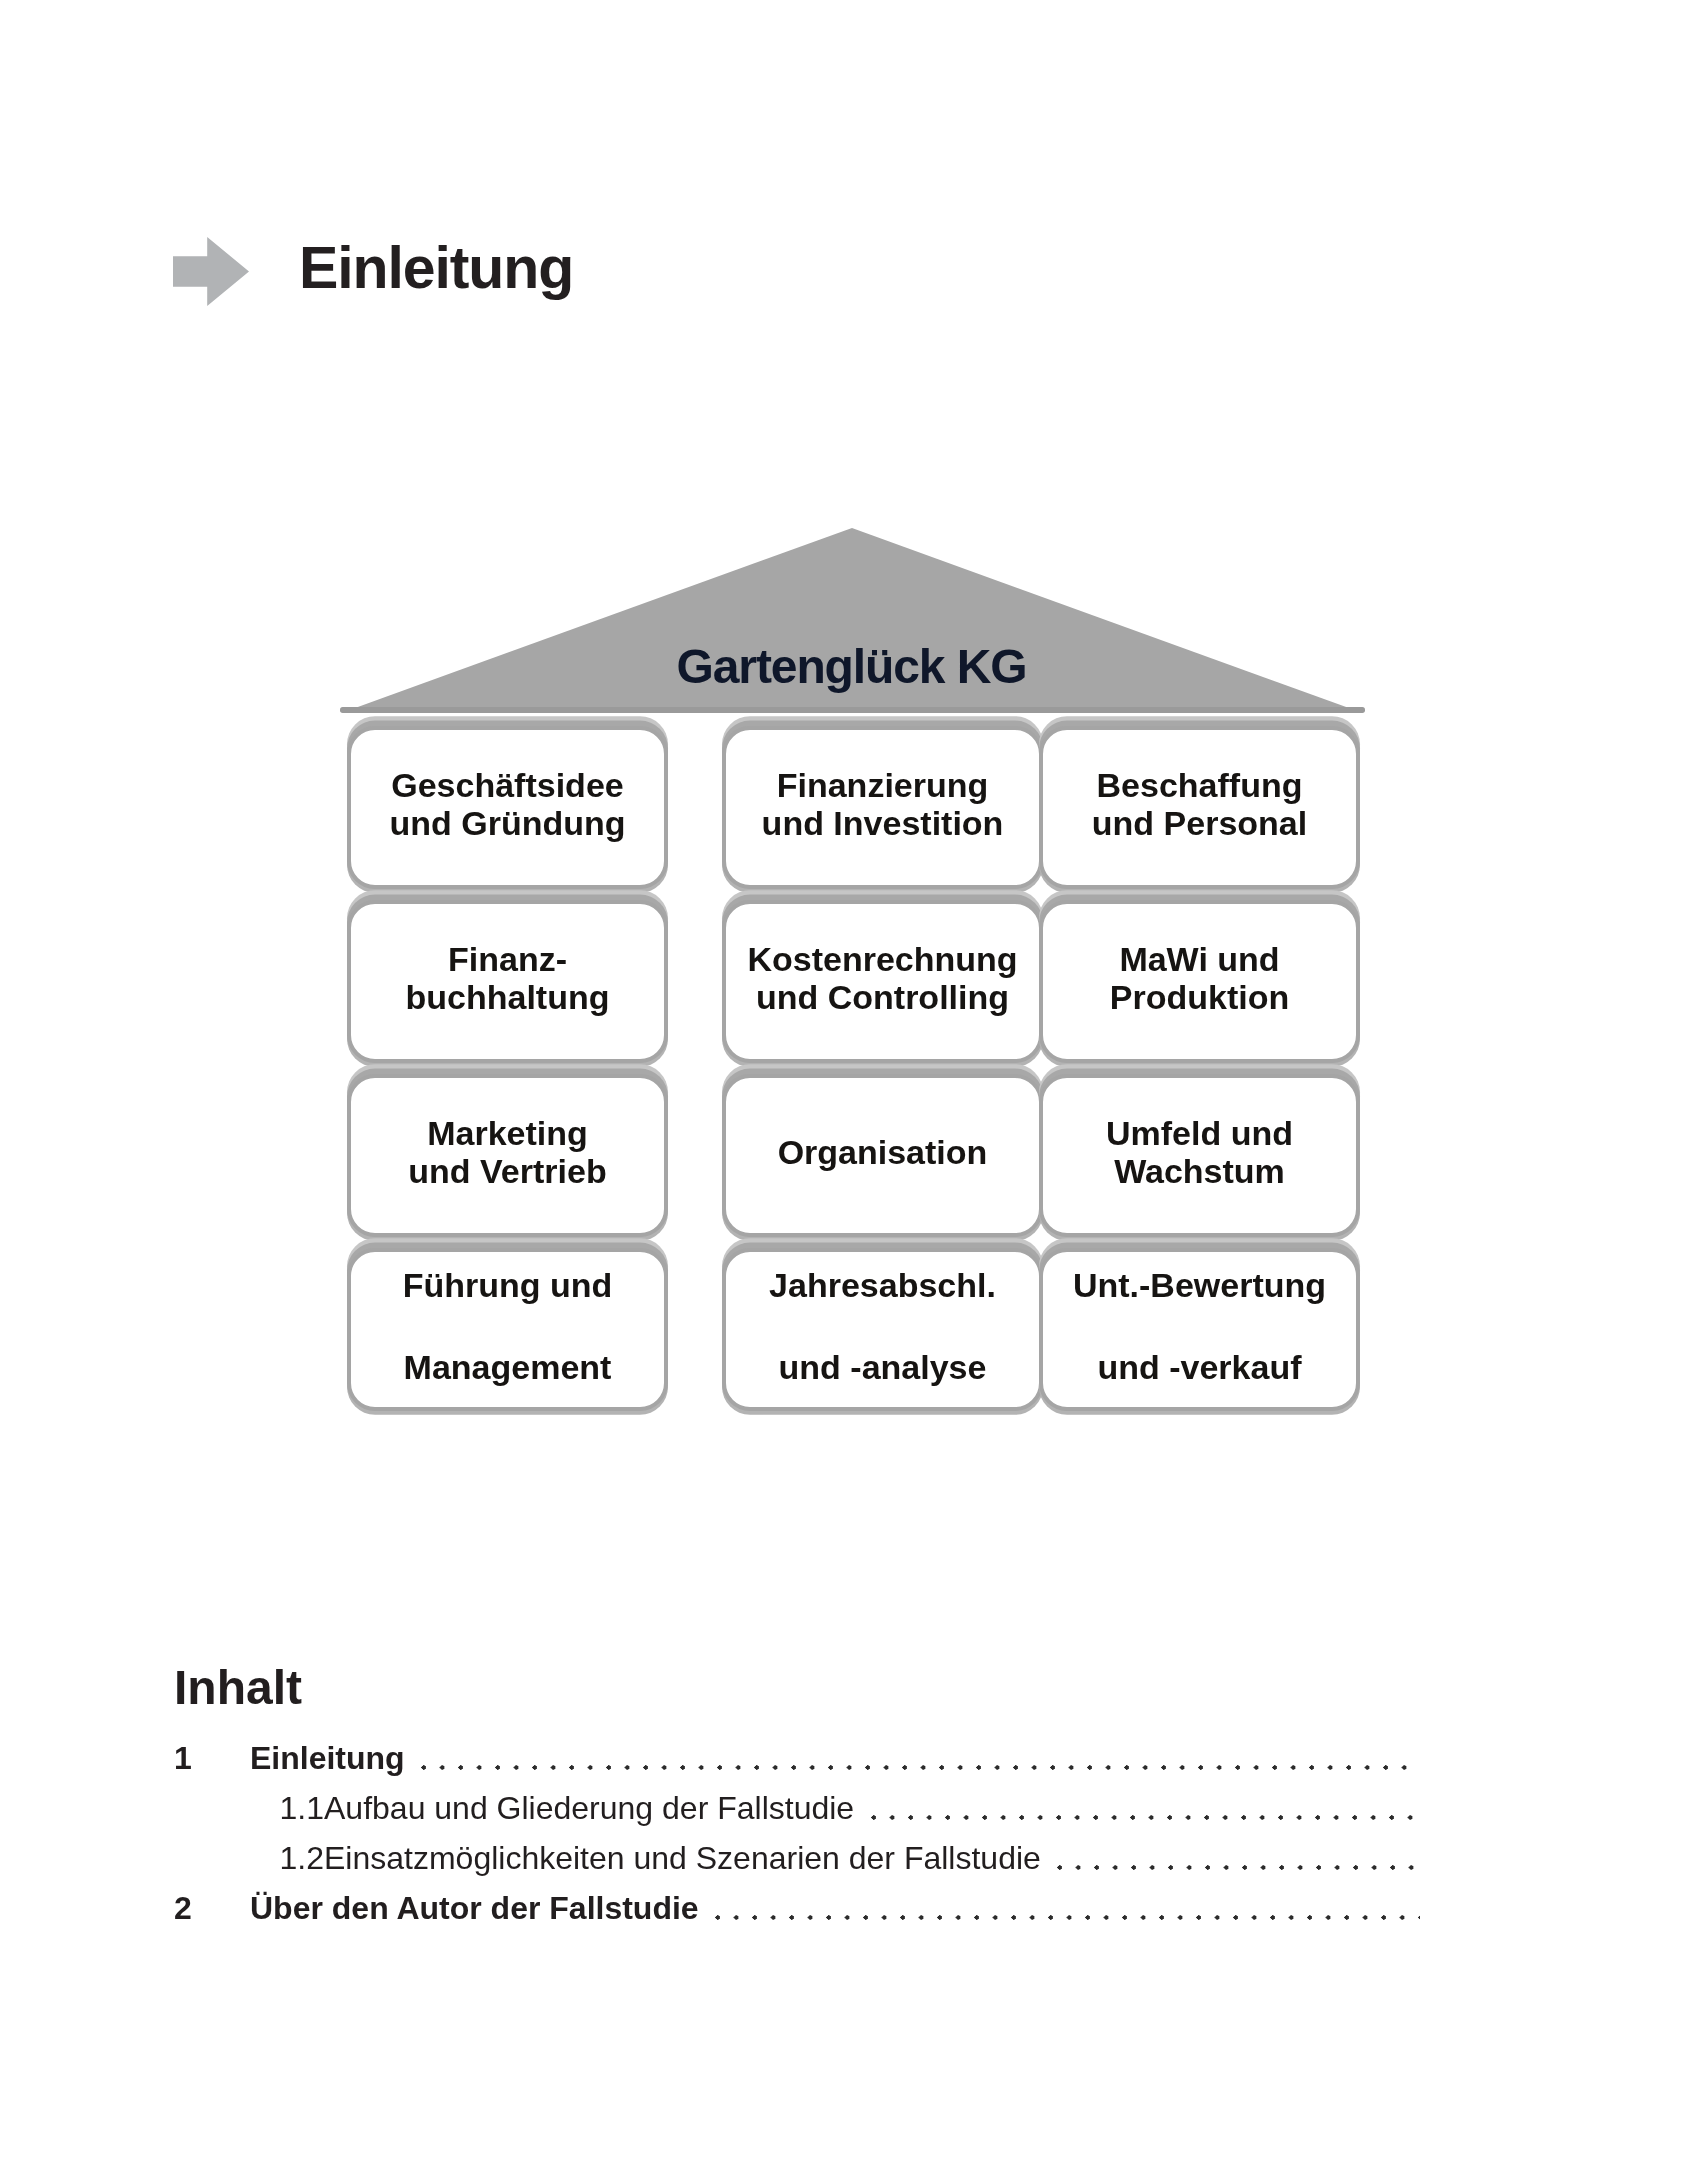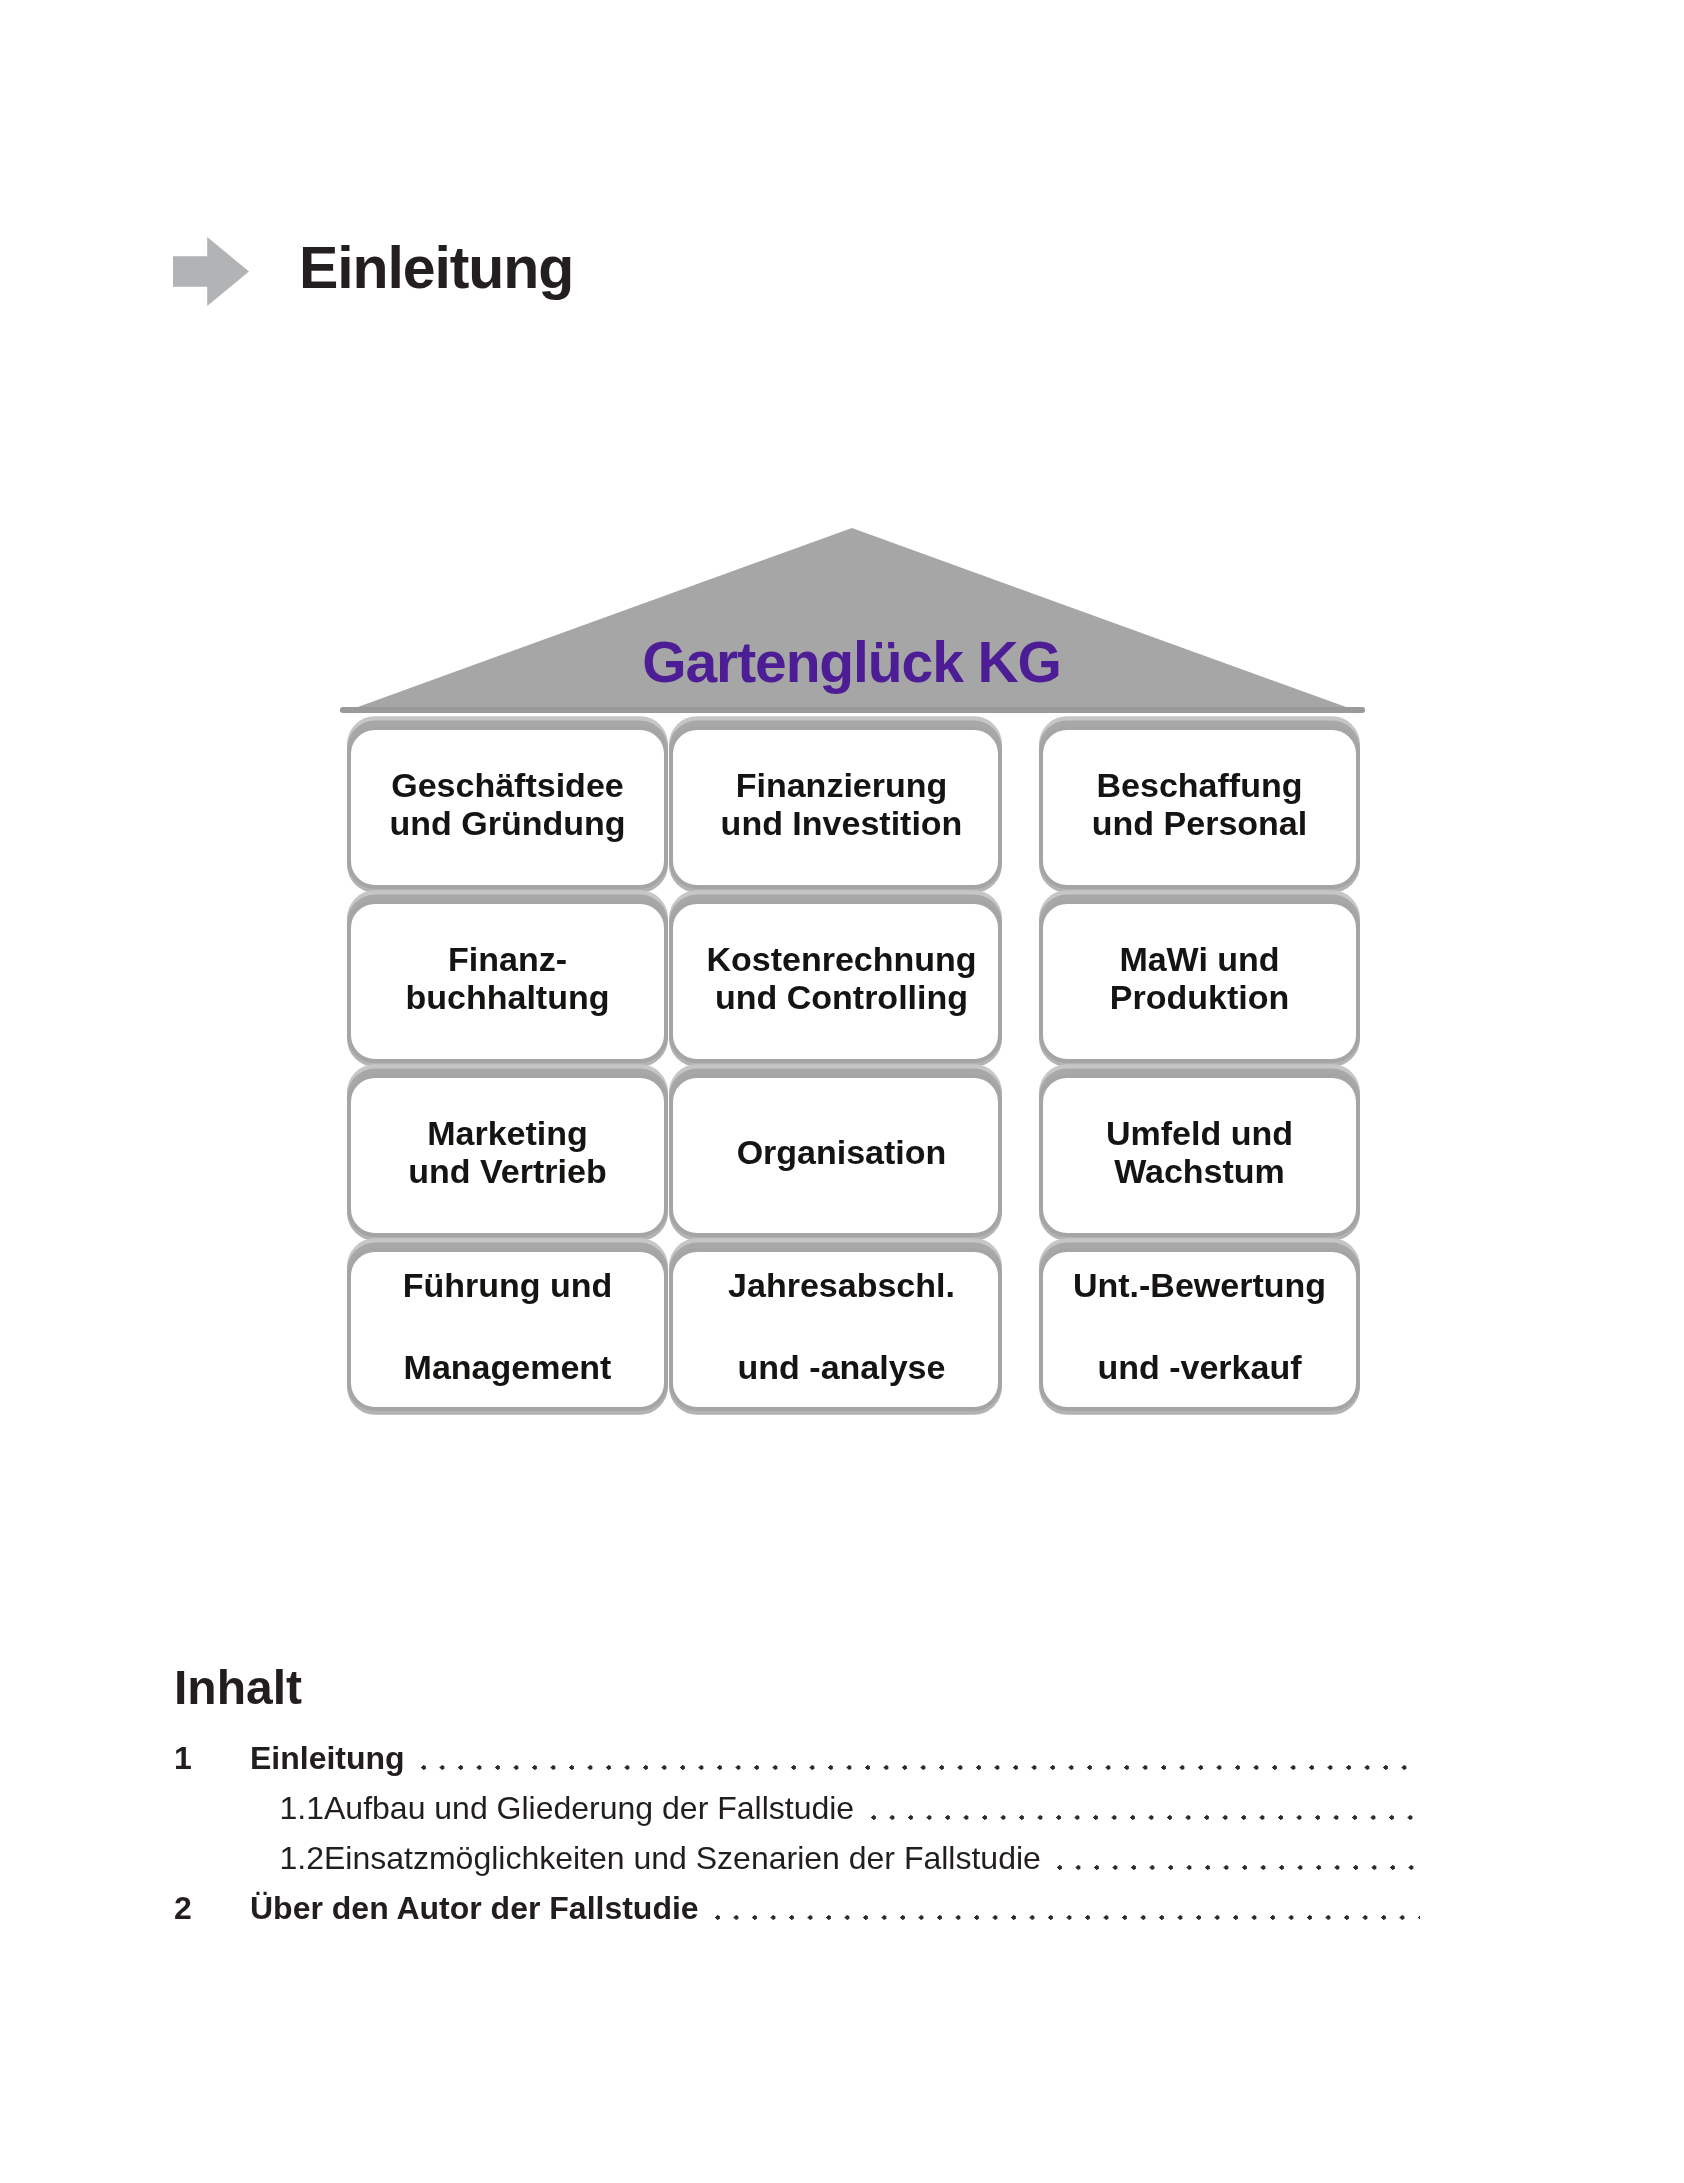--- a/index.html
+++ b/index.html
@@ -35,40 +35,40 @@
   }
   
   .roof{
     position:absolute;left:344px;top:528px;width:1016px;height:184px;
     background:#a6a6a6;
     -webkit-clip-path:polygon(50% 0,100% 100%,0 100%);
     clip-path:polygon(50% 0,100% 100%,0 100%);
   }
   .roof-title{
     position:absolute;left:0;right:1px;bottom:21px;
-    text-align:center;font-size:57px;font-weight:bold;line-height:1;
-    letter-spacing:-1.1px;color:#4c1d95;white-space:nowrap;
+    text-align:center;font-size:48px;font-weight:bold;line-height:1;
+    letter-spacing:-1.1px;color:#0f172a;white-space:nowrap;
   }
   .roof-base{
     position:absolute;left:340px;top:707px;width:1025px;height:6px;
     background:#9a9a9a;border-radius:2.7px;
   }
   .hbox{
     position:absolute;width:313px;height:147px;
     background:#ffffff;
     border:4.4px solid #a5a5a5;border-radius:28px;
     box-shadow:0 -5.5px 0 #a8a8a8, 0 -9.8px 0 #c6c6c6, 0 3.8px 0 #b3b3b3;
     display:flex;flex-direction:column;justify-content:center;align-items:center;
     text-align:center;
     font-size:34px;font-weight:bold;line-height:38px;color:#161412;
     padding-bottom:7.6px;box-sizing:content-box;
   }
   .hbox span{display:block;white-space:nowrap;}
   
-  .c1{left:347px;}  .c2{left:669px;padding-left:12px;} .c3{left:1039px;}
+  .c1{left:347px;}  .c2{left:722px;} .c3{left:1039px;}
   .r1{top:726px;}  .r2{top:900px;}  .r3{top:1074px;}  .r4{top:1248px;gap:44px;}
   
   .toc-heading{
     position:absolute;left:174px;top:1662px;
     font-size:48px;font-weight:bold;line-height:1.1;color:#221e1f;
   }
   .toc{
     position:absolute;left:174px;top:1733px;width:1342px;
     display:flex;flex-direction:column;
   }

